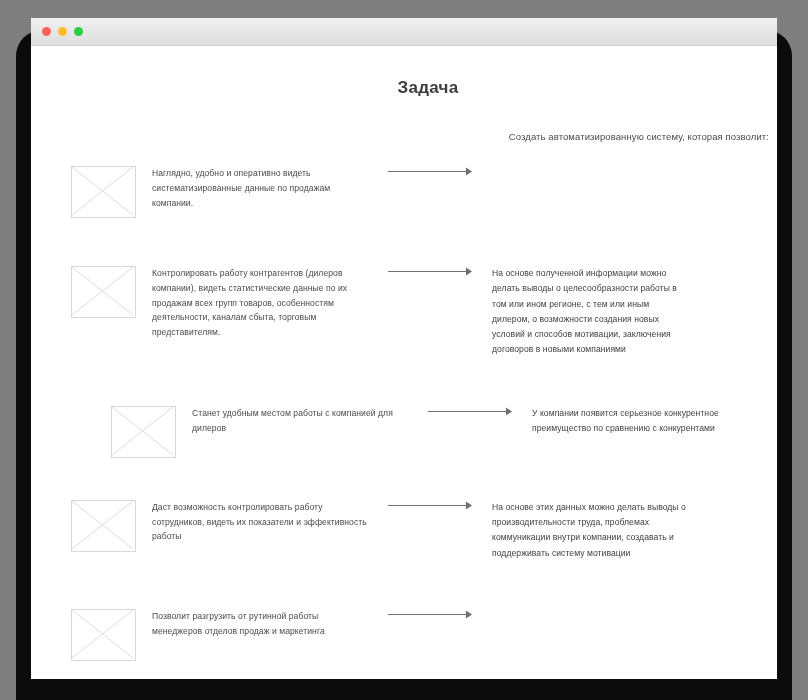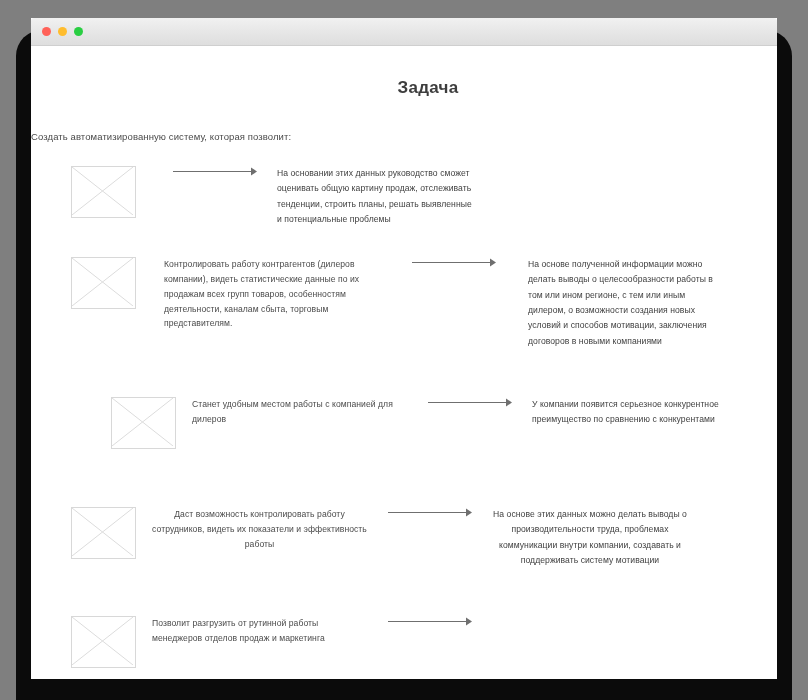--- a/index.html
+++ b/index.html
@@ -79,25 +79,26 @@
     font-size: 17px;
     font-weight: bold;
     color: #3d3d3d;
     letter-spacing: 0.3px;
     margin: 32px 0 0 0;
     font-family: "Liberation Sans", sans-serif;
     padding-left: 48px;
   }
 
   .page-subtitle {
-    text-align: left;
+    text-align: right;
     font-size: 9.5px;
     color: #4a4a4a;
     margin: 33px 8px 0 0;
     letter-spacing: 0.1px;
+    padding-left: 17px;
   }
 
   .rows {
     position: relative;
     margin-top: 16px;
   }
 
   .row {
     position: relative;
     display: flex;
@@ -168,32 +169,32 @@
 
       <div class="rows">
 
         <div class="row" style="margin-top:24px;">
           <div class="thumb">
             <svg width="61" height="48" viewBox="0 0 61 48" aria-hidden="true">
               <line x1="0" y1="0" x2="61" y2="48" stroke="#dcdcdc" stroke-width="1"></line>
               <line x1="61" y1="0" x2="0" y2="48" stroke="#dcdcdc" stroke-width="1"></line>
             </svg>
           </div>
-          <div class="col-arrow">
-            <svg width="84" height="11" viewBox="0 0 84 11" aria-hidden="true">
-              <line x1="0" y1="5.5" x2="78" y2="5.5" stroke="#6f6f6f" stroke-width="1"></line>
-              <polygon points="78,1.5 84,5.5 78,9.5" fill="#6f6f6f"></polygon>
-            </svg>
-          </div>
-          <div class="col-right">
-            <p>На основании этих данных руководство сможет оценивать общую картину продаж, отслеживать тенденции, строить планы, решать выявленные и потенциальные проблемы</p>
-          </div>
-        </div>
-
-        <div class="row" style="margin-top:30px;gap:12px;">
+          <div class="col-left">
+            <p>Наглядно, удобно и оперативно видеть систематизированные данные по продажам компании.</p>
+          </div>
+          <div class="col-arrow">
+            <svg width="84" height="11" viewBox="0 0 84 11" aria-hidden="true">
+              <line x1="0" y1="5.5" x2="78" y2="5.5" stroke="#6f6f6f" stroke-width="1"></line>
+              <polygon points="78,1.5 84,5.5 78,9.5" fill="#6f6f6f"></polygon>
+            </svg>
+          </div>
+        </div>
+
+        <div class="row" style="margin-top:48px;">
           <div class="thumb">
             <svg width="61" height="48" viewBox="0 0 61 48" aria-hidden="true">
               <line x1="0" y1="0" x2="61" y2="48" stroke="#dcdcdc" stroke-width="1"></line>
               <line x1="61" y1="0" x2="0" y2="48" stroke="#dcdcdc" stroke-width="1"></line>
             </svg>
           </div>
           <div class="col-left">
             <p>Контролировать работу контрагентов (дилеров компании), видеть статистические данные по их продажам всех групп товаров, особенностям деятельности, каналам сбыта, торговым представителям.</p>
           </div>
           <div class="col-arrow">
@@ -221,21 +222,21 @@
             <svg width="84" height="11" viewBox="0 0 84 11" aria-hidden="true">
               <line x1="0" y1="5.5" x2="78" y2="5.5" stroke="#6f6f6f" stroke-width="1"></line>
               <polygon points="78,1.5 84,5.5 78,9.5" fill="#6f6f6f"></polygon>
             </svg>
           </div>
           <div class="col-right">
             <p>У компании появится серьезное конкурентное преимущество по сравнению с конкурентами</p>
           </div>
         </div>
 
-        <div class="row" style="margin-top:58px;text-align:center;">
+        <div class="row" style="margin-top:42px;">
           <div class="thumb">
             <svg width="61" height="48" viewBox="0 0 61 48" aria-hidden="true">
               <line x1="0" y1="0" x2="61" y2="48" stroke="#dcdcdc" stroke-width="1"></line>
               <line x1="61" y1="0" x2="0" y2="48" stroke="#dcdcdc" stroke-width="1"></line>
             </svg>
           </div>
           <div class="col-left">
             <p>Даст возможность контролировать работу сотрудников, видеть их показатели и эффективность работы</p>
           </div>
           <div class="col-arrow">

